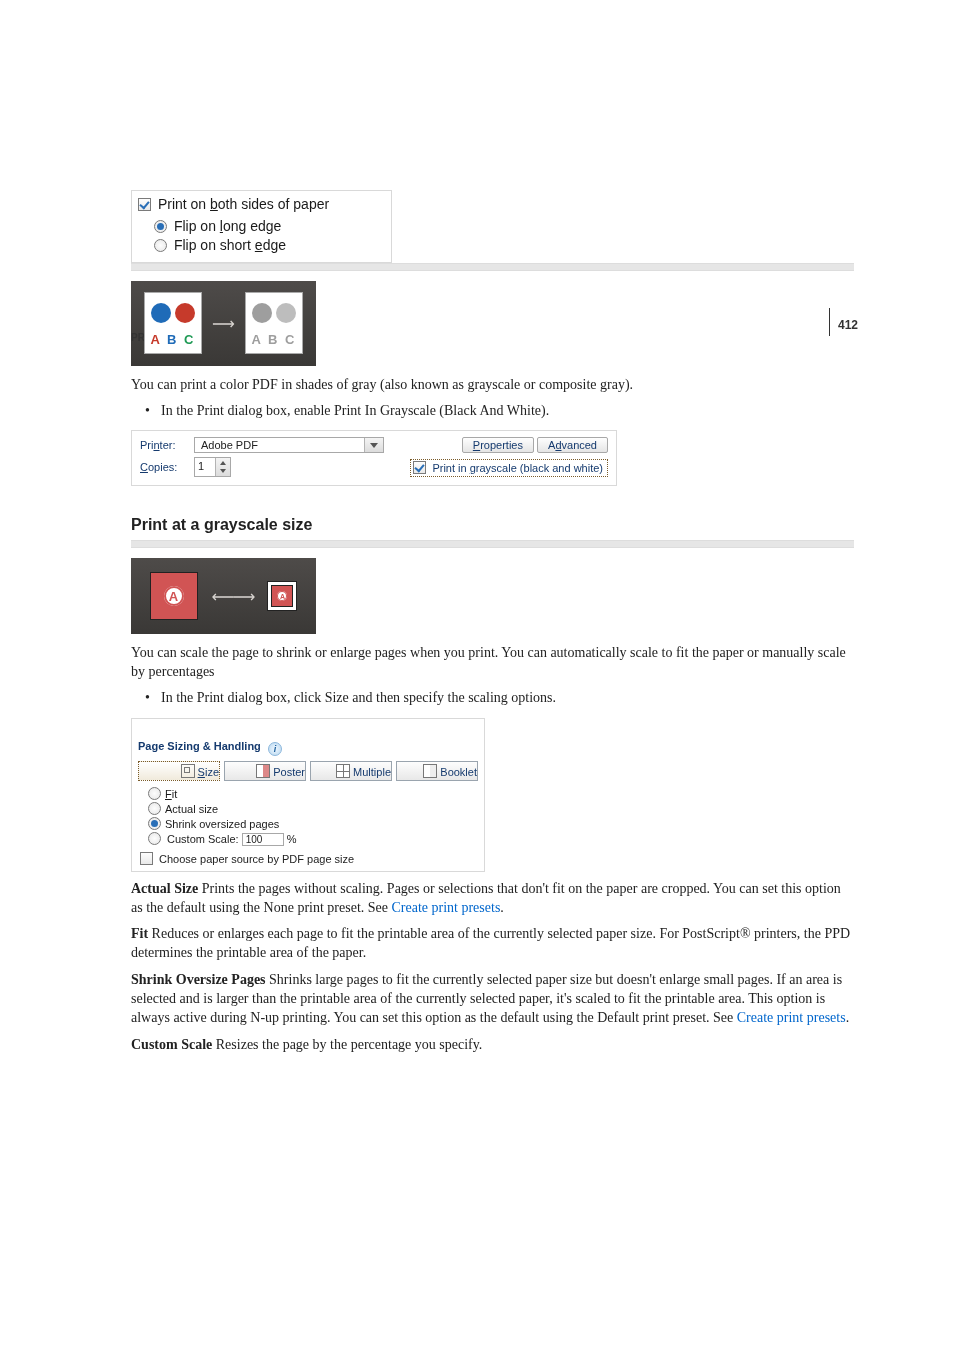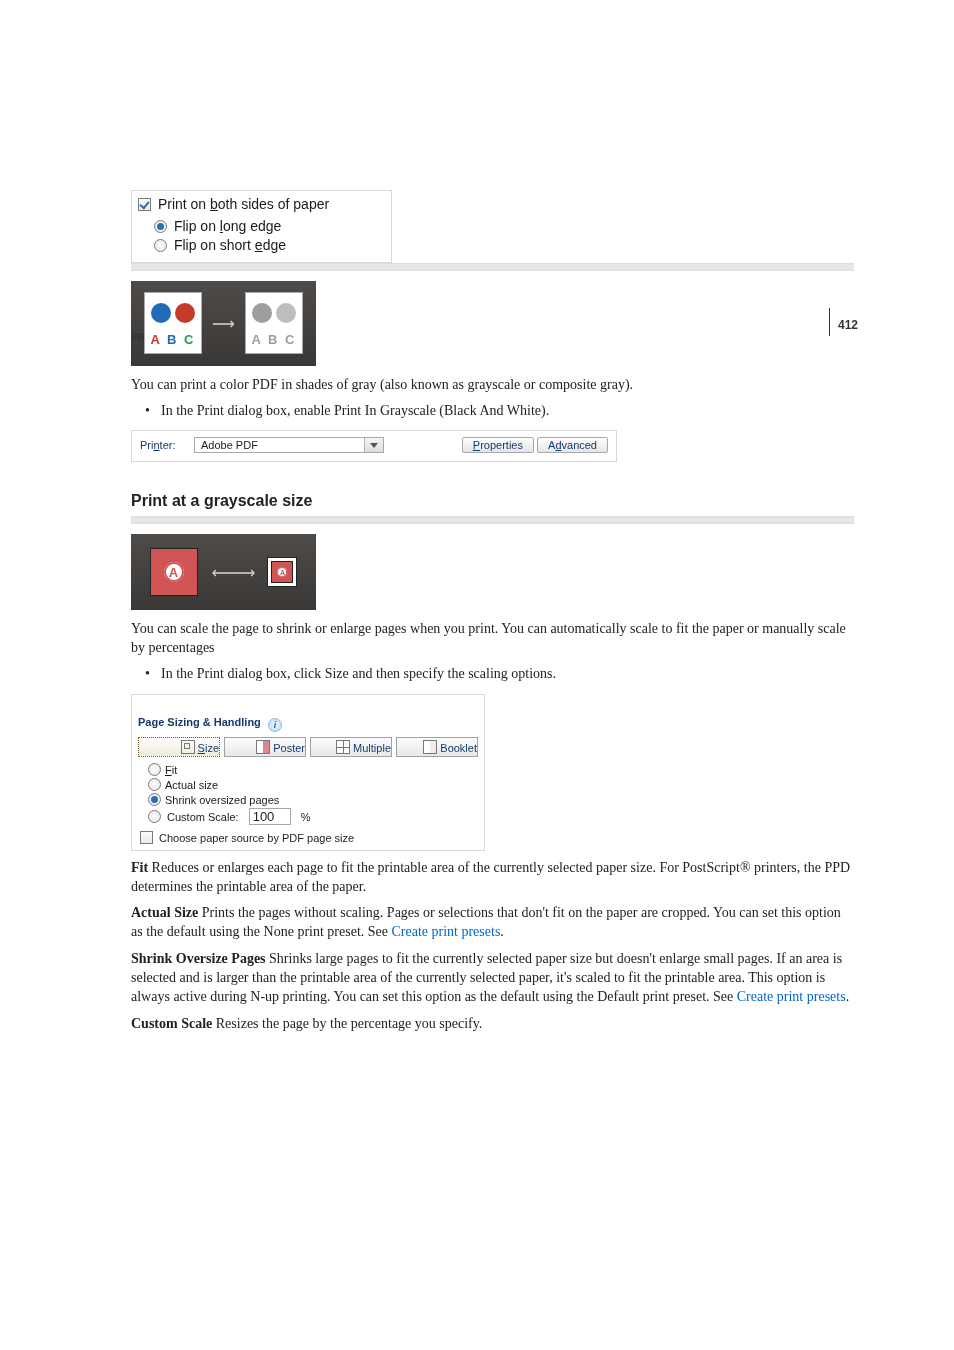--- a/index.html
+++ b/index.html
@@ -276,21 +276,21 @@
   .seg .ic { display:inline-block; width:12px; height:12px; vertical-align:-2px; margin-right:3px;}
   .ic-size { border:1px solid #777; position:relative;}
   .ic-size::after{content:""; position:absolute; left:2px; top:2px; right:4px; bottom:4px; border:1px dashed #777;}
   .ic-poster{ border:1px solid #777; background:linear-gradient(90deg,#fff 50%,#d88 50%);}
   .ic-multi{ border:1px solid #777; position:relative; background:#fff;}
   .ic-multi::before{content:"";position:absolute;top:0;bottom:0;left:50%;width:1px;background:#777;}
   .ic-multi::after{content:"";position:absolute;left:0;right:0;top:50%;height:1px;background:#777;}
   .ic-book{ border:1px solid #777; background:linear-gradient(90deg,#fff 50%,#eee 50%);}
   .optline { margin:2px 0 2px 10px; color:#1a1a1a;}
   .optline .radio { margin-right:4px;}
-  .numbox { display:inline-block; width:34px; border:1px solid #a8a8a8; background:#fff; padding:0 3px; font-size:13px; margin:0 7px;}
+  .numbox { display:inline-block; width:34px; border:1px solid #a8a8a8; background:#fff; padding:0 3px; font-size:10px; margin:0 0;}
   .cs-wrap { margin:2px 0 4px 10px;}
   .pgs { margin:6px 0 0 2px; }
 </style>
 </head>
 <body>
 
 <div class="page">
 
   <div class="pagenum-wrap">
     <div class="pagenum-bar"></div>
@@ -358,20 +358,34 @@
             <span class="ctl drop">
               <span>Adobe PDF</span>
               <span class="tri"></span>
             </span>
           </td>
           <td style="text-align:right">
             <span class="btn"><span class="uAccess">P</span><span>roperties</span></span>
             <span class="btn"><span>A</span><span class="uAccess">d</span><span>vanced</span></span>
           </td>
         </tr>
+        <tr>
+          <td class="lbl">
+            <span class="uAccess">C</span><span>opies:</span>
+          </td>
+          <td>
+            <span class="spin"><span>1</span><span class="sp"></span></span>
+          </td>
+          <td style="text-align:right">
+            <span class="focusbox">
+              <span class="chk checked"></span>
+              <span class="lbl"><span>Print in </span><span class="uAccess">g</span><span>rayscale (black and white)</span></span>
+            </span>
+          </td>
+        </tr>
       </tbody>
         </table>
     </div>
 
     <div class="h2">Print at a grayscale size</div>
     <div class="h2-rule"></div>
 
     <div class="fig4">
       <div class="sq big">
         <span class="Aicon">A</span>
@@ -406,25 +420,25 @@
       <div class="cs-wrap">
         <span class="radio"></span>
         <span>Custom Scale:</span>
         <span class="numbox">100</span>
         <span>%</span>
       </div>
       <div class="pgs"><span class="chk"></span> <span>Choose paper source by PDF page size</span></div>
     </div>
 
     <p class="body">
+      <span class="bold-run">Actual Size</span><span> Prints the pages without scaling. Pages or selections that don't fit on the paper are cropped. You can set this option as the default using the None print preset. See </span><a class="link" href="#">Create print presets</a><span>.</span>
+    </p>
+
+    <p class="body">
       <span class="bold-run">Fit</span><span> Reduces or enlarges each page to fit the printable area of the currently selected paper size. For PostScript® printers, the PPD determines the printable area of the paper.</span>
-    </p>
-
-    <p class="body">
-      <span class="bold-run">Actual Size</span><span> Prints the pages without scaling. Pages or selections that don't fit on the paper are cropped. You can set this option as the default using the None print preset. See </span><a class="link" href="#">Create print presets</a><span>.</span>
     </p>
 
     <p class="body">
       <span class="bold-run">Shrink Oversize Pages</span><span> Shrinks large pages to fit the currently selected paper size but doesn't enlarge small pages. If an area is selected and is larger than the printable area of the currently selected paper, it's scaled to fit the printable area. This option is always active during N-up printing. You can set this option as the default using the Default print preset. See </span><a class="link" href="#">Create print presets</a><span>.</span>
     </p>
 
     <p class="body">
       <span class="bold-run">Custom Scale</span><span> Resizes the page by the percentage you specify.</span>
     </p>
 

